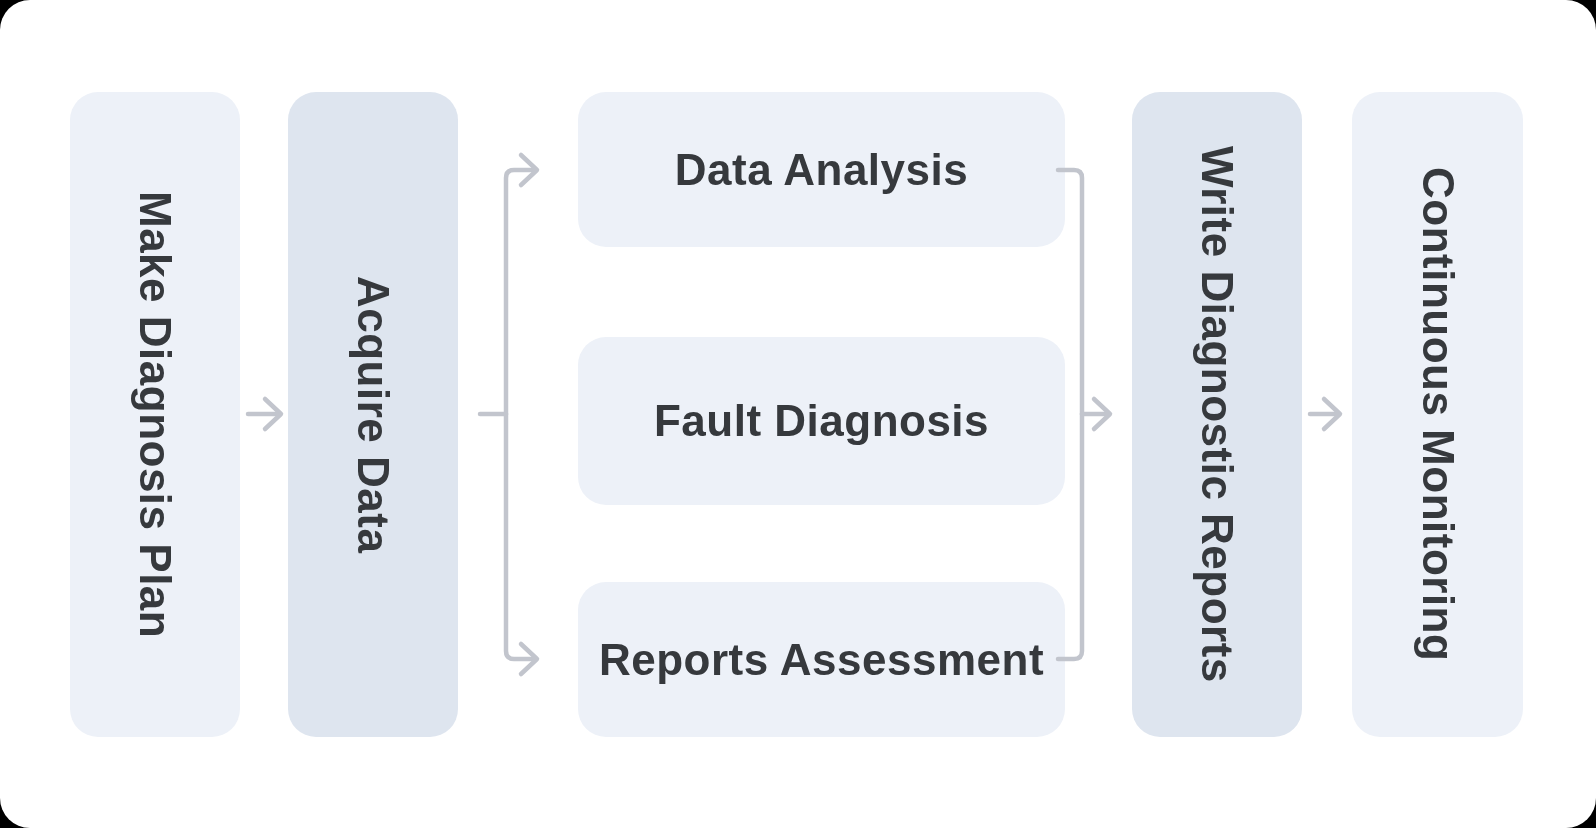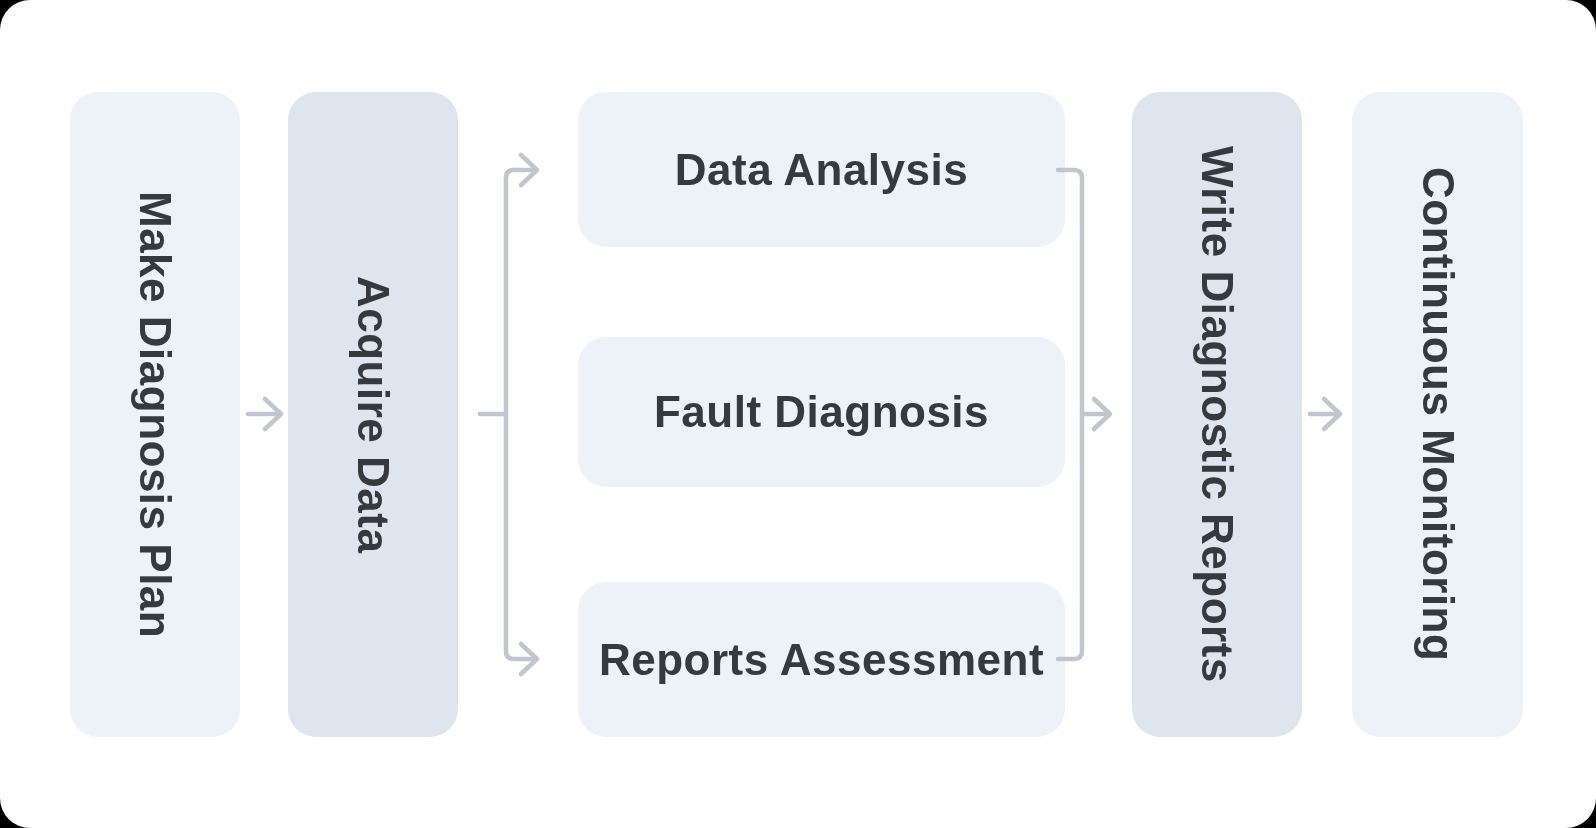--- a/index.html
+++ b/index.html
@@ -40,21 +40,21 @@
     left: 546px;
     width: 487px;
     height: 155px;
     margin-left: 32px;
   }
   #v-make   { left: 70px; }
   #v-acquire{ left: 288px; }
   #v-write  { left: 1132px; }
   #v-monitor{ left: 1352px; width: 171px; }
   #m-data   { top: 92px; }
-  #m-fault  { top: 337px; height: 150px; }
+  #m-fault  { top: 337px; height: 168px; }
   #m-health { top: 582px; }
   svg.connectors {
     position: absolute;
     left: 0; top: 0;
     pointer-events: none;
   }
   svg.connectors path {
     fill: none;
     stroke: var(--connector, #c2c5cd);
     stroke-width: 4.5;

